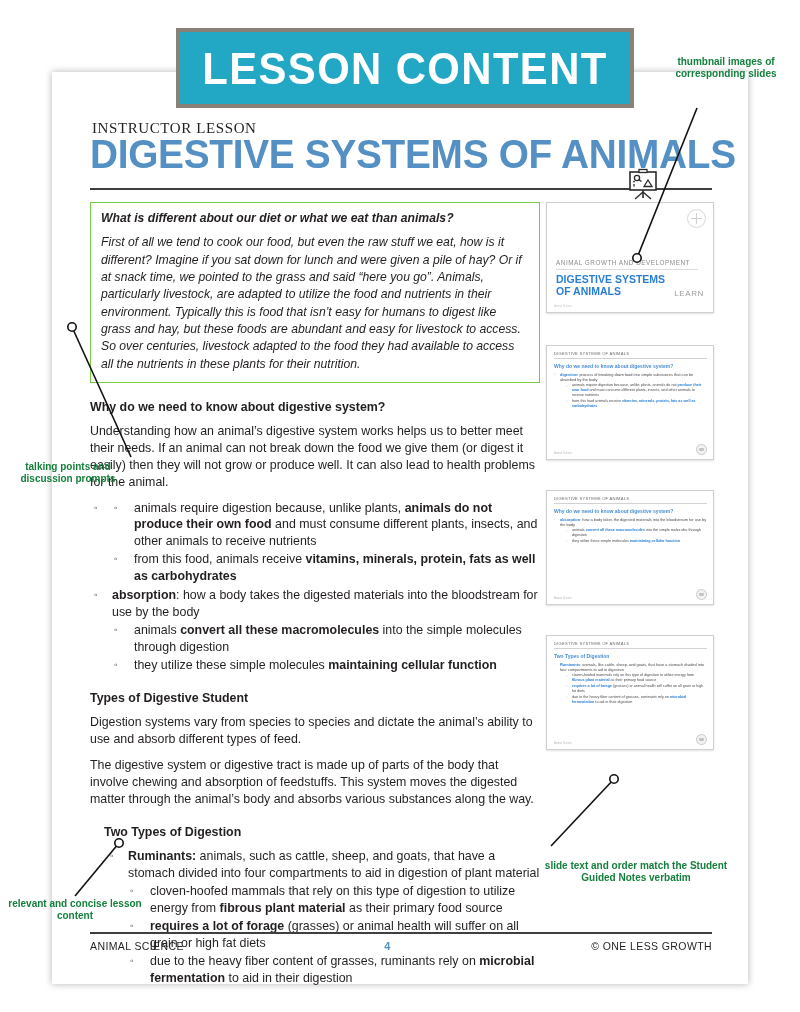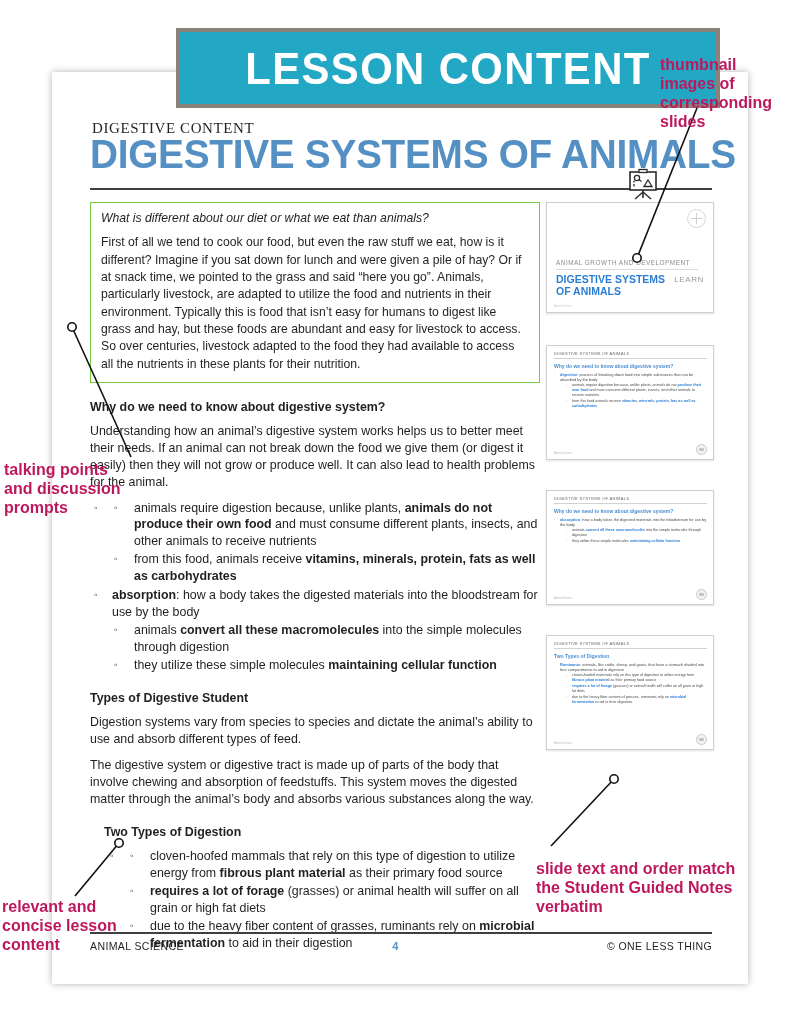--- a/index.html
+++ b/index.html
@@ -15,44 +15,44 @@
     position:absolute;
     left:52px;top:72px;
     width:696px;height:912px;
     background:#ffffff;
     box-shadow:0 0 7px rgba(0,0,0,.30);
   }
   
   .banner{
     position:absolute;
     left:176px;top:28px;
-    width:544px;height:80px;
+    width:458px;height:80px;
     background:#22a7c4;
     border:4px solid #8a8178;
     box-sizing:border-box;
     display:flex;align-items:center;justify-content:center;
     z-index:6;
   }
   .banner-text{
     color:#ffffff;
     font-size:45px;
     font-weight:bold;
     letter-spacing:1.5px;
     font-family:"Liberation Sans Narrow","Liberation Sans",sans-serif;
     transform:scaleX(.93);
     line-height:1;
   }
   
   .annot{
     position:absolute;
-    color:#be185d;
+    color:#15803d;
     font-weight:bold;
-    font-size:16px;
+    font-size:10px;
     line-height:1.18;
-    text-align:left;
+    text-align:center;
     font-family:"Liberation Sans",sans-serif;
     z-index:8;
   }
   .annot.a-thumb{left:660px;top:56px;width:132px;}
   .annot.a-talk{left:4px;top:461px;width:128px;}
   .annot.a-relevant{left:2px;top:898px;width:146px;}
   .annot.a-verbatim{left:536px;top:848px;width:200px;margin-top:12px;}
   .leader{position:absolute;z-index:7;overflow:visible;}
   
   .doc{
@@ -78,25 +78,25 @@
     position:absolute;left:574px;top:96px;width:34px;height:34px;
   }
   
   .content{position:absolute;left:38px;top:130px;width:450px;}
   .greenbox{
     border:1.4px solid #7ac943;
     padding:8px 10px 9px 10px;
     box-sizing:border-box;
   }
   .greenbox .gb-q{
-    font-size:12.2px;font-weight:normal;font-style:italic;color:#231f20;
+    font-size:12.2px;font-weight:bold;font-style:italic;color:#231f20;
     margin:0 0 8px 0;line-height:1.25;
   }
   .greenbox .gb-p{
-    font-size:12.2px;color:#231f20;
+    font-size:12.2px;font-style:italic;color:#231f20;
     margin:0;line-height:1.42;
   }
   h3.sec{
     font-size:12.4px;font-weight:bold;color:#231f20;
     margin:17px 0 8px 0;line-height:1.25;
   }
   h3.sec.indent{margin-left:14px;}
   p.body{
     font-size:12.4px;color:#231f20;margin:0 0 9px 0;line-height:1.36;
   }
@@ -185,21 +185,21 @@
     position:absolute;left:9px;top:56px;font-size:6.4px;letter-spacing:.5px;color:#8c8c8c;
     font-family:"Liberation Sans Narrow","Liberation Sans",sans-serif;
   }
   .ts-kicker-rule{position:absolute;left:9px;top:66px;width:142px;height:.8px;background:#dcdcdc;}
   .ts-title{
     position:absolute;left:9px;top:70px;width:125px;
     font-size:10.5px;font-weight:bold;color:#2a7fd4;line-height:1.18;
     font-family:"Liberation Sans Narrow","Liberation Sans",sans-serif;
   }
   .ts-learn{
-    position:absolute;right:9px;bottom:28px;font-size:8px;letter-spacing:.6px;color:#9a9a9a;
+    position:absolute;right:9px;bottom:14px;font-size:8px;letter-spacing:.6px;color:#9a9a9a;
     font-family:"Liberation Sans Narrow","Liberation Sans",sans-serif;
   }
   .ts-foot{position:absolute;left:7px;bottom:4px;font-size:2.6px;color:#c8c8c8;}
 </style>
 </head>
 <body>
 
 <svg class="leader" width="800" height="1012" viewBox="0 0 800 1012" style="left:0;top:0;">
 
   <line x1="697" y1="108" x2="637" y2="258" stroke="#111" stroke-width="1.6"></line>
@@ -220,21 +220,21 @@
 </div>
 
 <div class="annot a-thumb">thumbnail images of corresponding slides</div>
 <div class="annot a-talk">talking points and discussion prompts</div>
 <div class="annot a-relevant">relevant and concise lesson content</div>
 <div class="annot a-verbatim">slide text and order match the Student Guided Notes verbatim</div>
 
 <div class="page-sheet">
   <div class="doc">
 
-    <div class="kicker">DIGESTIVE CONTENT</div>
+    <div class="kicker">INSTRUCTOR LESSON</div>
     <div class="doc-title">DIGESTIVE SYSTEMS OF ANIMALS</div>
     <div class="title-rule"></div>
 
     <svg class="easel" viewBox="0 0 34 34">
       <rect x="4" y="4" width="26" height="18" fill="#fff" stroke="#2b2b2b" stroke-width="1.6"></rect>
       <rect x="13" y="1.5" width="8" height="3" fill="#fff" stroke="#2b2b2b" stroke-width="1.3"></rect>
       <circle cx="11" cy="10" r="2.6" fill="none" stroke="#2b2b2b" stroke-width="1.3"></circle>
       <line x1="12.6" y1="11.5" x2="15.5" y2="13.5" stroke="#2b2b2b" stroke-width="1.3"></line>
       <line x1="8" y1="16" x2="8" y2="18.5" stroke="#2b2b2b" stroke-width="1.3"></line>
       <circle cx="8" cy="13.6" r=".9" fill="#2b2b2b"></circle>
@@ -273,34 +273,35 @@
       </ul>
 
       <h3 class="sec">Types of Digestive Student</h3>
       <p class="body">Digestion systems vary from species to species and dictate the animal’s ability to use and absorb different types of feed.</p>
       <p class="body">The digestive system or digestive tract is made up of parts of the body that involve chewing and absorption of feedstuffs. This system moves the digested matter through the animal’s body and absorbs various substances along the way.</p>
       <h3 class="sec indent">Two Types of Digestion</h3>
 
       <ul class="lvl1 sub-indent">
         <li>
           <span class="mk">◦</span>
+          <span><b>Ruminants:</b> animals, such as cattle, sheep, and goats, that have a stomach divided into four compartments to aid in digestion of plant material</span>
           <ul class="lvl2">
               <li><span class="mk">◦</span><span>cloven-hoofed mammals that rely on this type of digestion to utilize energy from <b>fibrous plant material</b> as their primary food source</span></li>
               <li><span class="mk">◦</span><span><b>requires a lot of forage</b> (grasses) or animal health will suffer on all grain or high fat diets</span></li>
               <li><span class="mk">◦</span><span>due to the heavy fiber content of grasses, ruminants rely on <b>microbial fermentation</b> to aid in their digestion</span></li>
             </ul>
         </li>
       </ul>
     </div>
 
     <div class="footer-rule"></div>
     <div class="footer">
       <span>ANIMAL SCIENCE</span>
       <span class="pg">4</span>
-      <span>© ONE LESS THING</span>
+      <span>© ONE LESS GROWTH</span>
     </div>
 
     <div class="thumbs">
 
       <div class="thumb t1">
         <div class="ts-logo"></div>
         <div class="ts-kicker">ANIMAL GROWTH AND DEVELOPMENT</div>
         <div class="ts-kicker-rule"></div>
         <div class="ts-title">DIGESTIVE SYSTEMS OF ANIMALS</div>
         <div class="ts-learn">LEARN</div>

